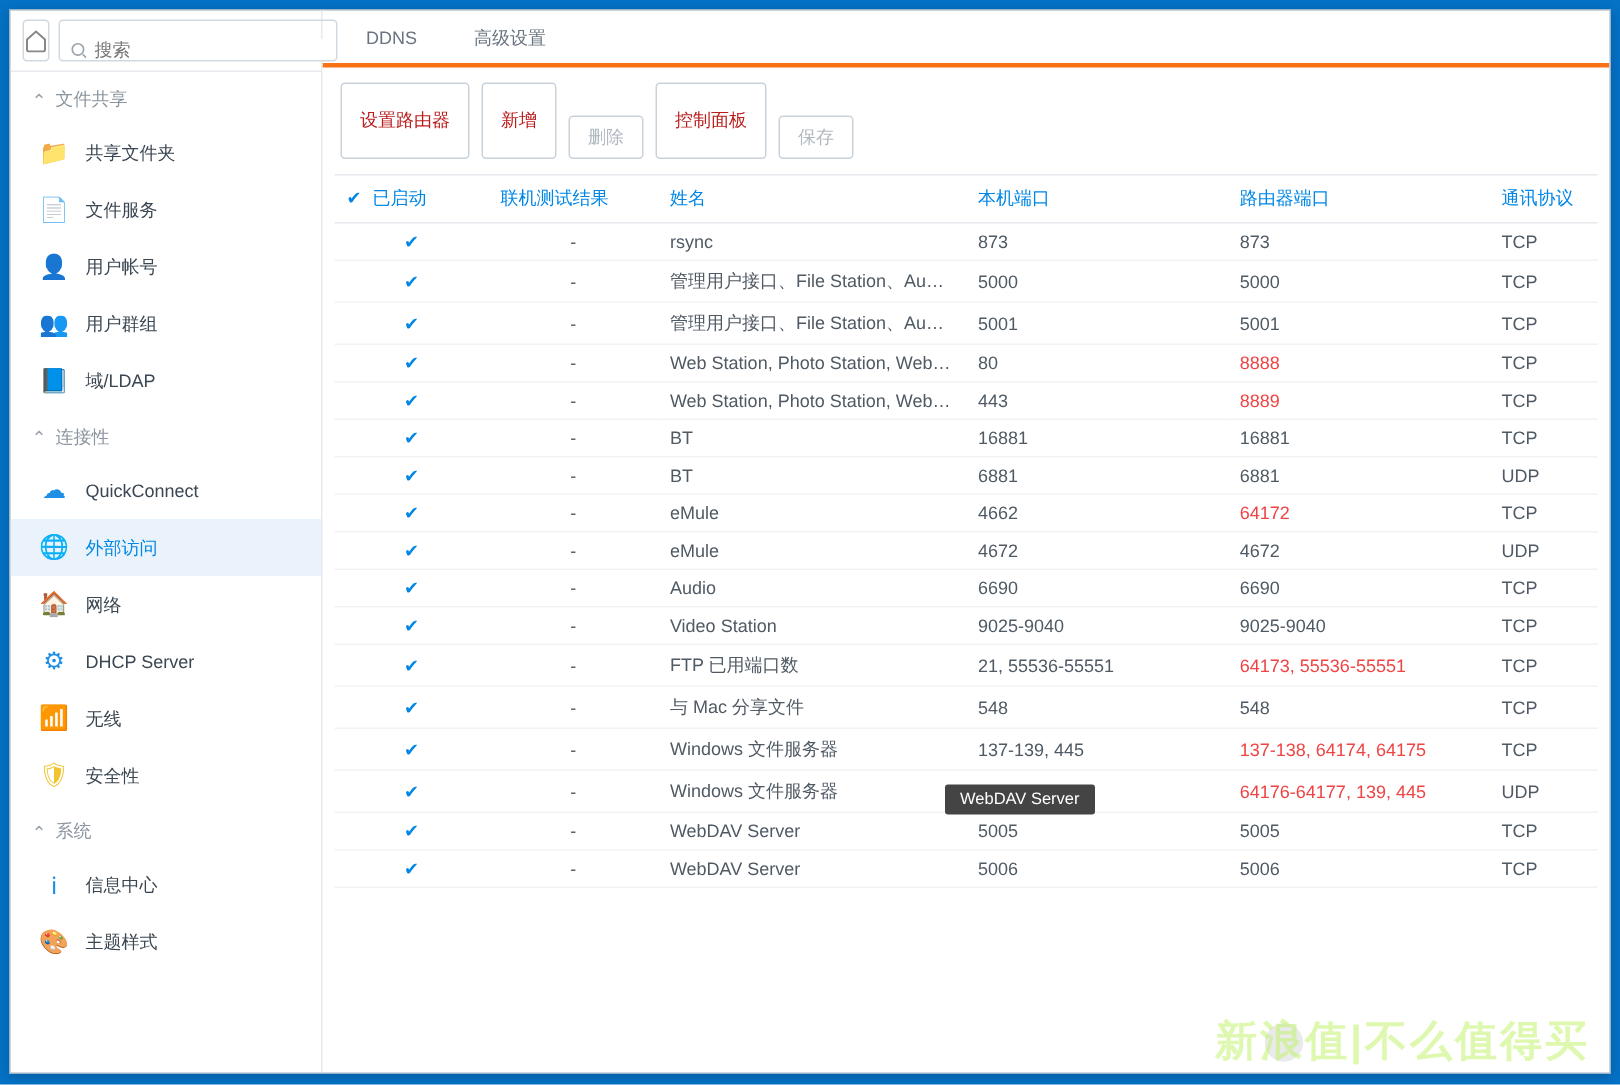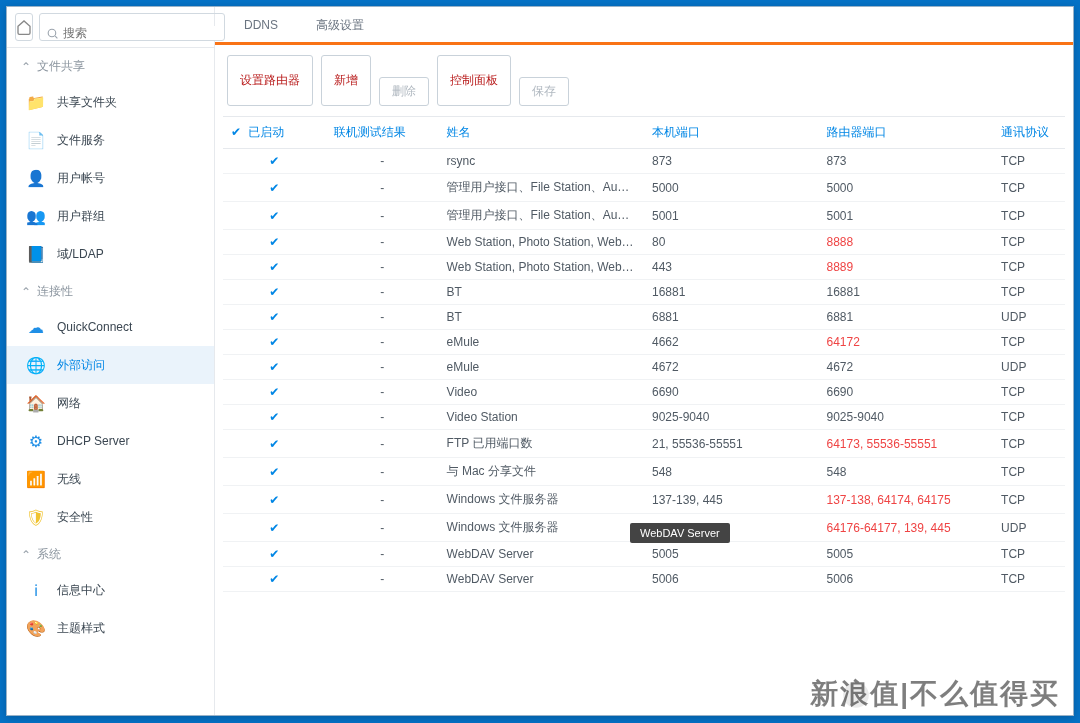--- a/index.html
+++ b/index.html
@@ -35,21 +35,21 @@
 .table-wrap { flex: 1; overflow: hidden; padding: 0 8px; }
 table { width: 100%; border-collapse: collapse; table-layout: fixed; }
 thead th { text-align: left; font-weight: normal; color: #0086e5; border-top: 1px solid #e6e9ed; border-bottom: 1px solid #e6e9ed; padding: 7px 8px; font-size: 12px; }
 thead th:first-child { text-align: left; }
 tbody td { border-bottom: 1px solid #f0f2f4; padding: 5px 8px; white-space: nowrap; overflow: hidden; text-overflow: ellipsis; font-size: 12px; color: #505a64; }
 .chk { display: inline-block; width: 14px; height: 14px; color: #0086e5; }
 .linkcol { color: #ef4444; }
 .statusbar { height: 32px; border-top: 1px solid #e6e9ed; display: flex; align-items: center; padding: 0 14px; font-size: 12px; color: #6a7480; }
 .statusbar .num { color: #0086e5; }
 .tooltip { position: absolute; left: 630px; top: 523px; background: #444; color: #fff; padding: 4px 10px; border-radius: 2px; font-size: 11px; pointer-events: none; }
-.watermark { position: absolute; right: 20px; bottom: 10px; color: #000000; font-size: 28px; font-weight: bold; letter-spacing: 2px; opacity: .5; }
+.watermark { position: absolute; right: 20px; bottom: 10px; color: #bef264; font-size: 28px; font-weight: bold; letter-spacing: 2px; opacity: .5; }
 .weibo { position: absolute; right: 210px; bottom: 14px; width: 28px; height: 28px; opacity: .3; }
 </style>
 </head>
 <body>
 
 <div class="window">
 
   <div class="bodyrow">
     <div class="sidebar">
       <div class="searchrow">
@@ -235,21 +235,21 @@
                 <td style="text-align:center"><span class="chk">✔</span></td>
                 <td style="text-align:center">-</td>
                 <td>eMule</td>
                 <td>4672</td>
                 <td class="">4672</td>
                 <td>UDP</td>
               </tr>
               <tr>
                 <td style="text-align:center"><span class="chk">✔</span></td>
                 <td style="text-align:center">-</td>
-                <td>Video</td>
+                <td>Audio</td>
                 <td>6690</td>
                 <td class="">6690</td>
                 <td>TCP</td>
               </tr>
               <tr>
                 <td style="text-align:center"><span class="chk">✔</span></td>
                 <td style="text-align:center">-</td>
                 <td>Video Station</td>
                 <td>9025-9040</td>
                 <td class="">9025-9040</td>

